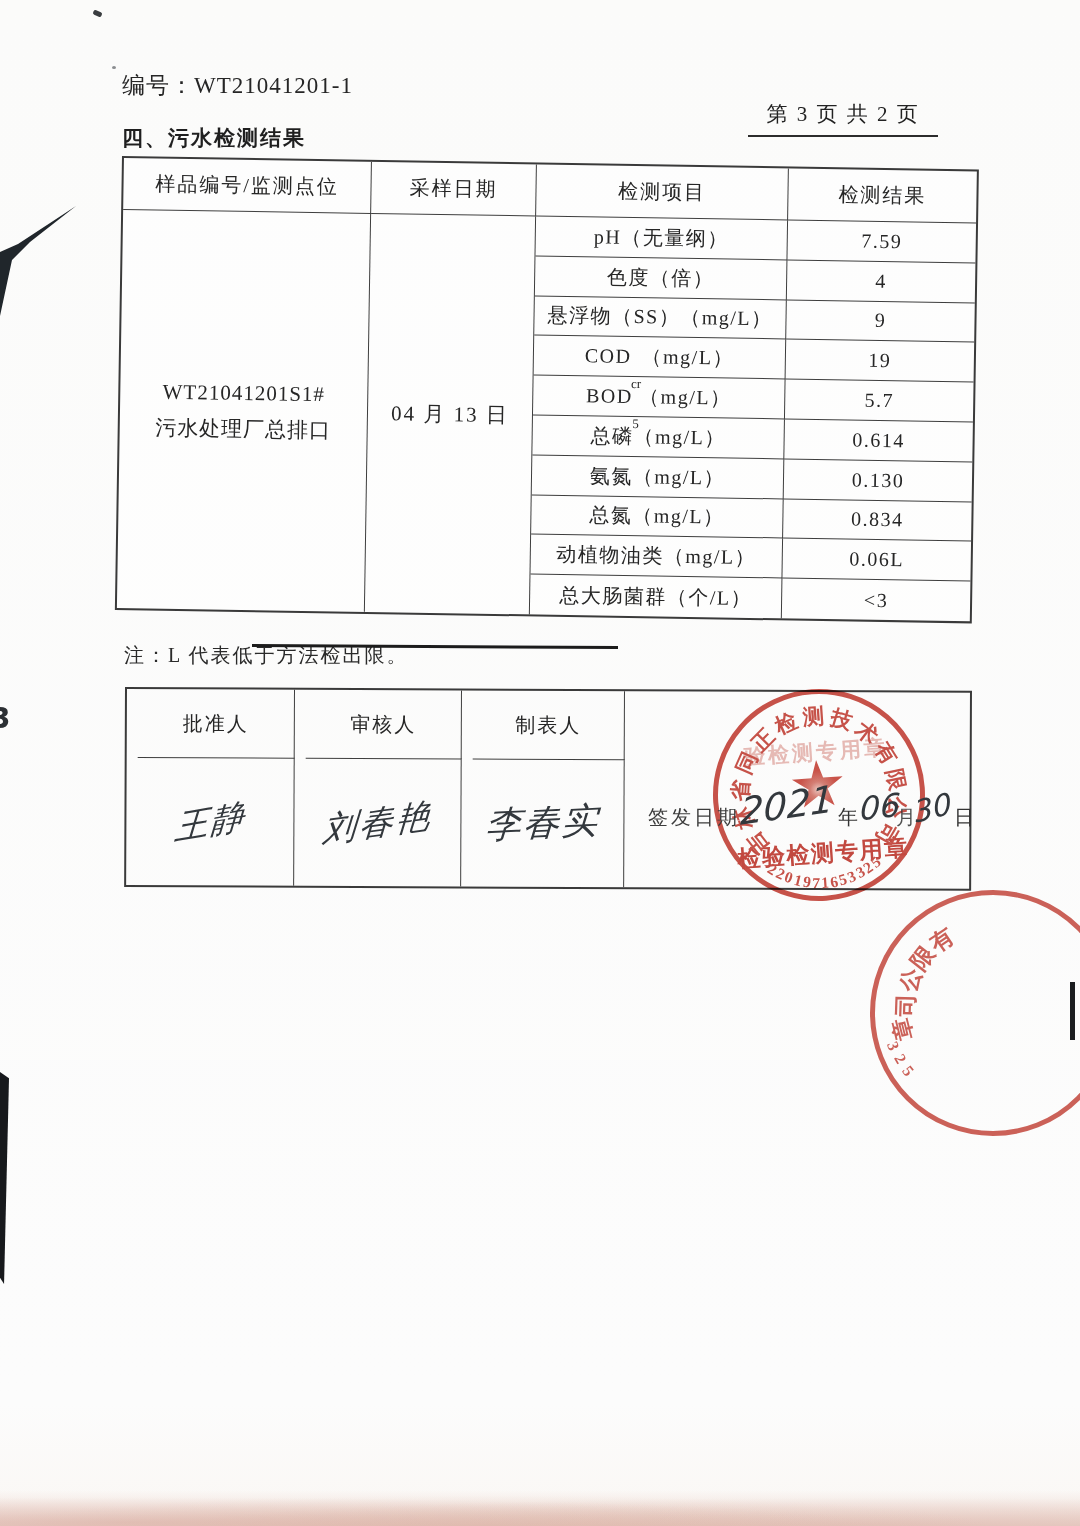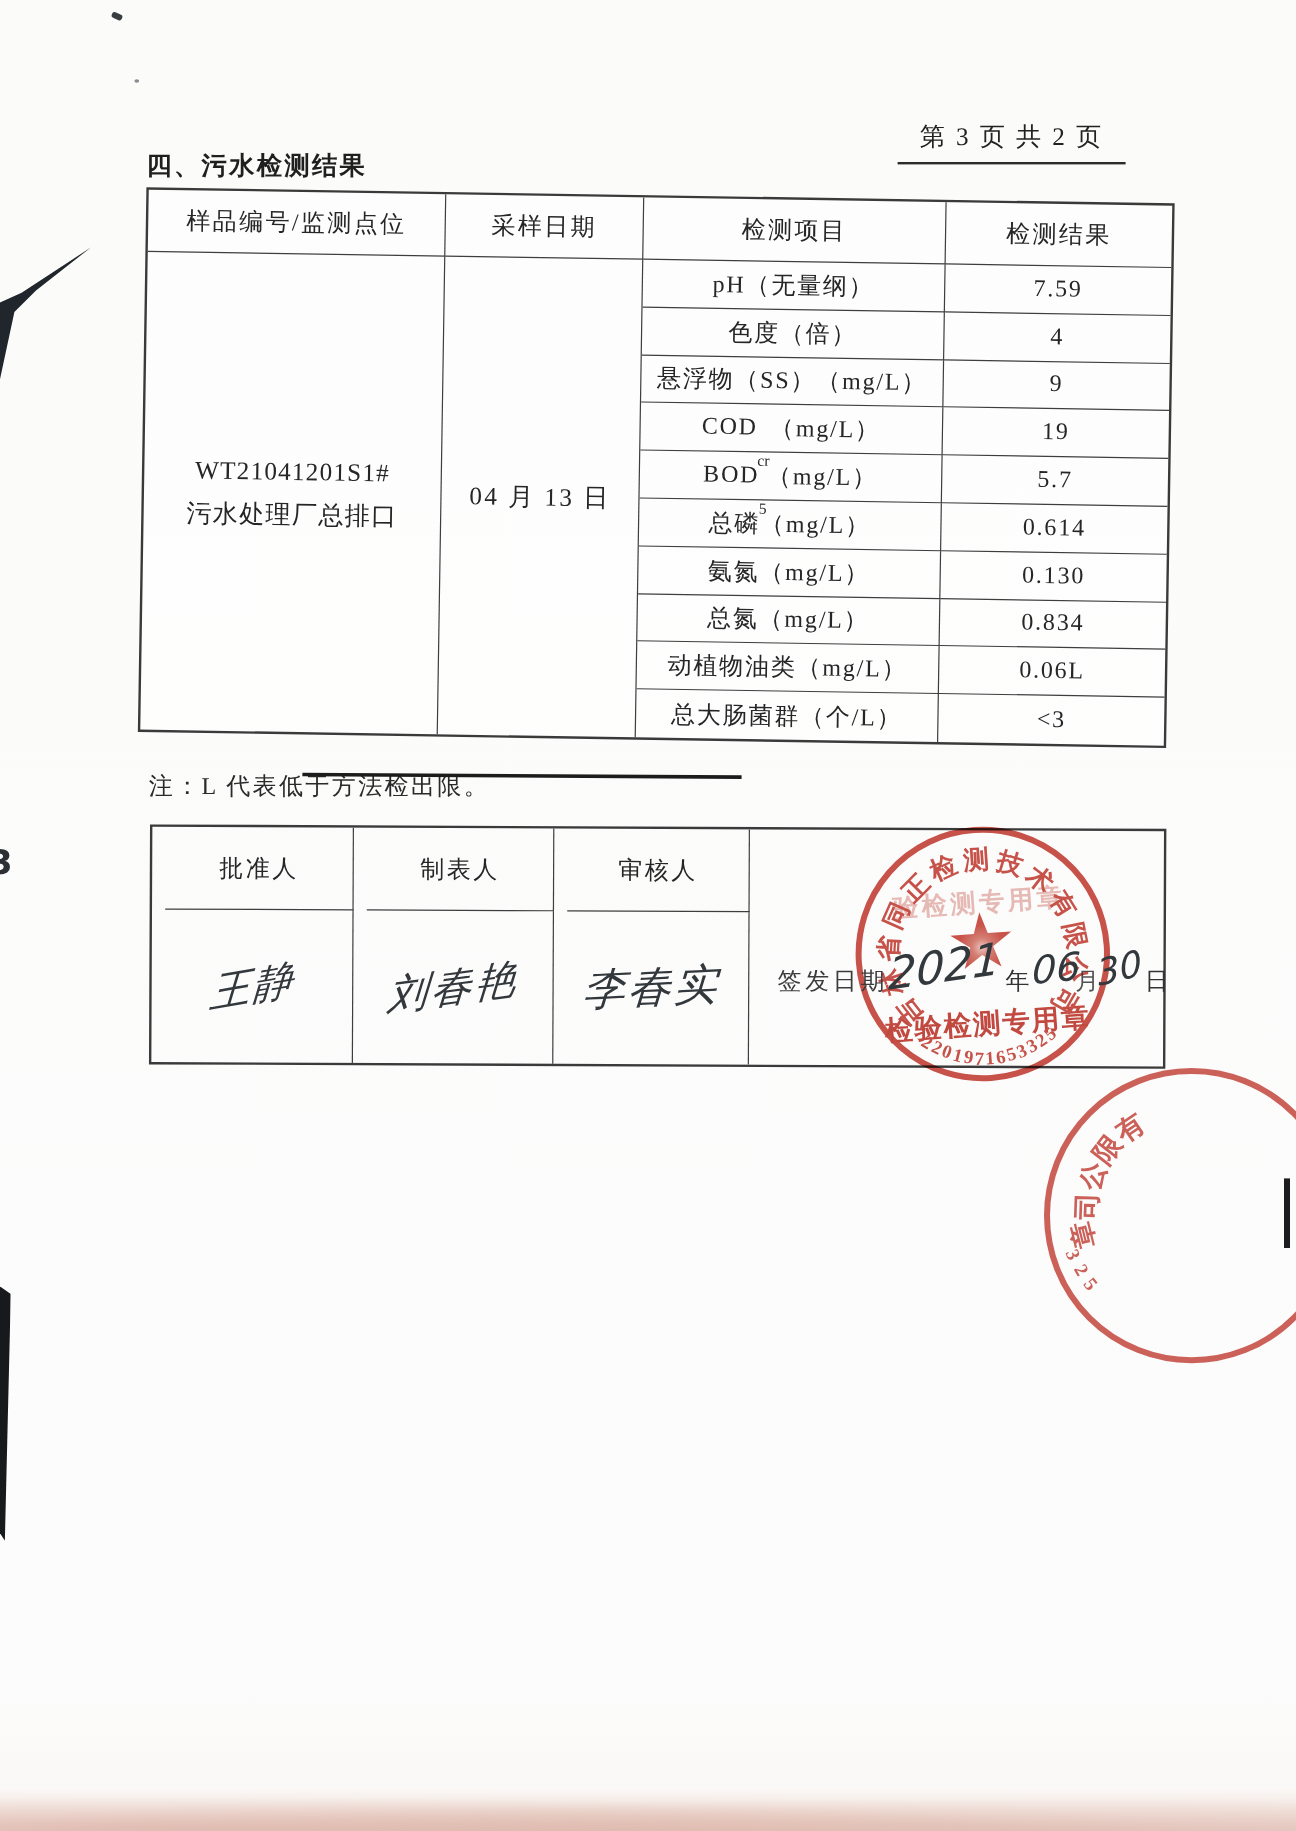--- a/index.html
+++ b/index.html
@@ -92,20 +92,23 @@
 <body>
 
 <div class="page">
 
   <div class="speck1"></div>
   <div class="speck2"></div>
   <svg class="wedge" width="90" height="125">
     <polygon points="76,8 18,46 0,54 0,118 12,62 30,44" fill="#20262b"></polygon>
   </svg>
 
+  <div class="doc-number">
+    <span>编号：</span><span>WT21041201-1</span>
+  </div>
 
   <div class="page-indicator">第 3 页 共 2 页</div>
 
   <div class="section-title">四、污水检测结果</div>
 
   <div class="main-table" id="mainTable">
     <div class="cell hdr">样品编号/监测点位</div>
     <div class="cell hdr">采样日期</div>
     <div class="cell hdr">检测项目</div>
     <div class="cell hdr nr">检测结果</div>
@@ -158,22 +161,22 @@
         <span>总大肠菌群（个/L）</span>
       </div>
       <div class="cell nr nb" style="grid-area: 11 / 4;">&lt;3</div>
     </div>
 
   <div class="note">注：L 代表低于方法检出限。</div>
   <div class="rule"></div>
 
   <div class="sig-table">
     <div class="scell hrow">批准人</div>
+    <div class="scell hrow">审核人</div>
     <div class="scell hrow">制表人</div>
-    <div class="scell hrow">审核人</div>
     <div class="scell wide"></div>
     <div class="scell">
       <span class="handwrite sig1">王静</span>
     </div>
     <div class="scell">
       <span class="handwrite sig2">刘春艳</span>
     </div>
     <div class="scell">
       <span class="handwrite sig3">李春实</span>
     </div>

